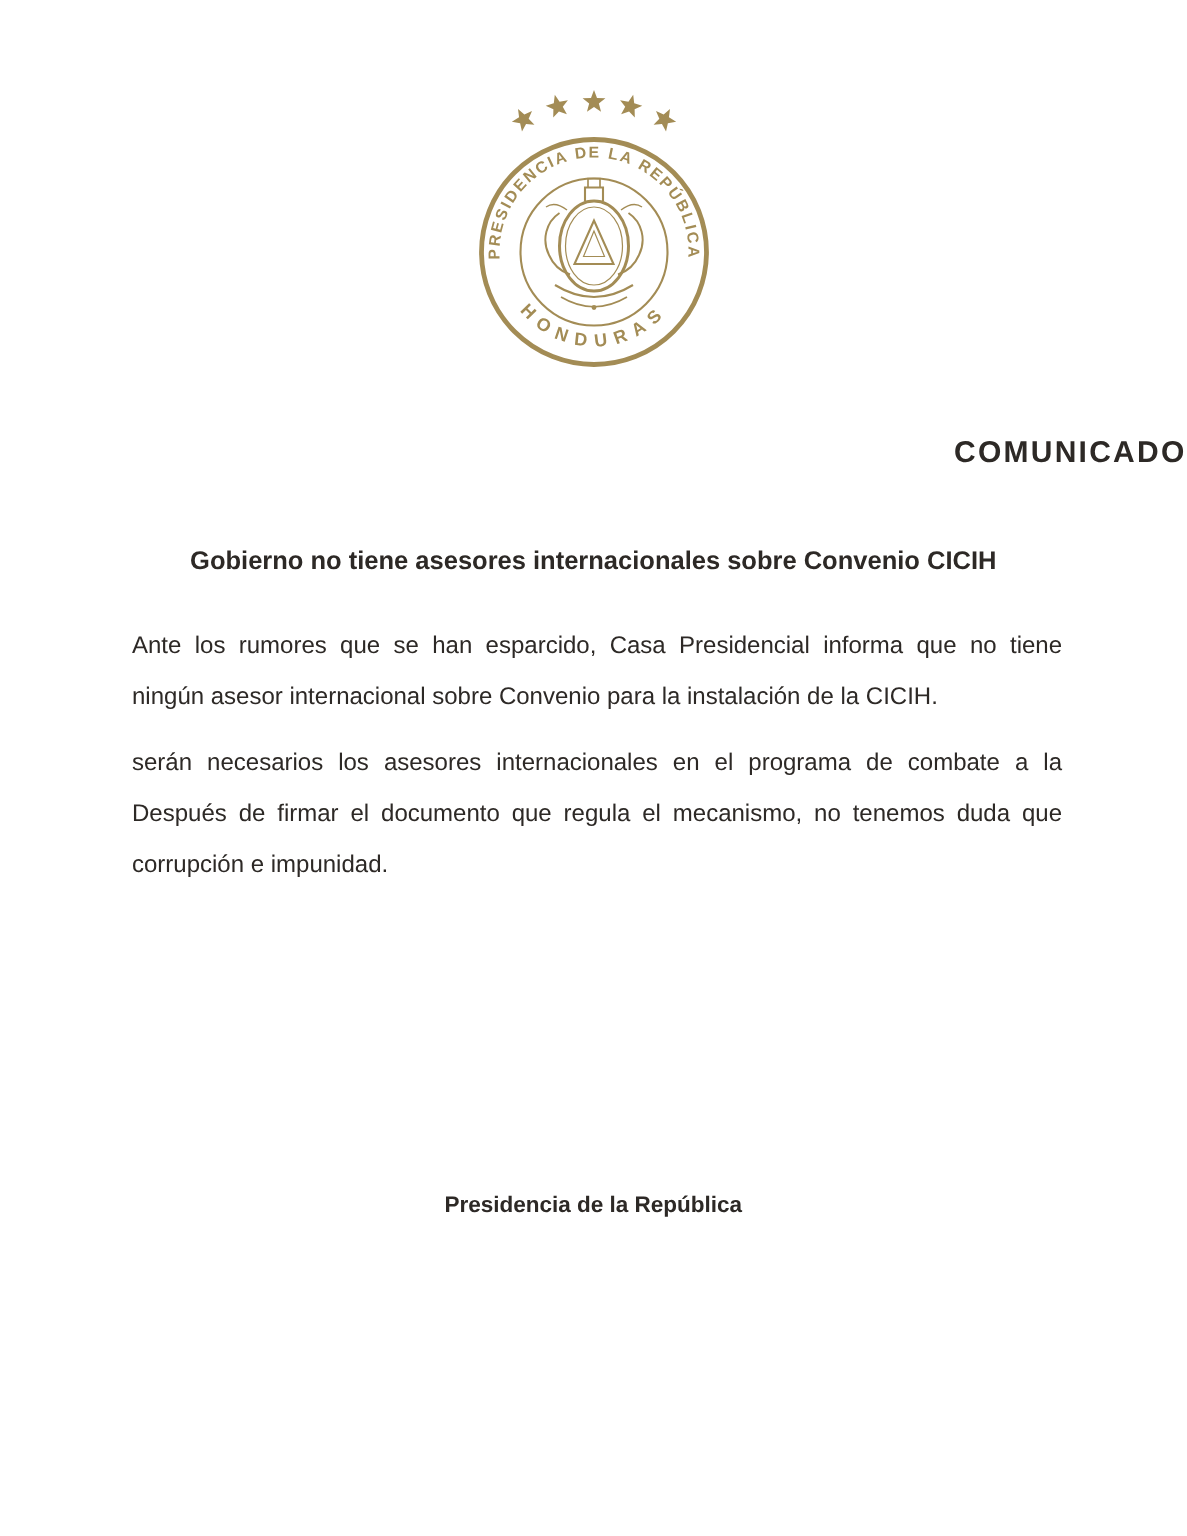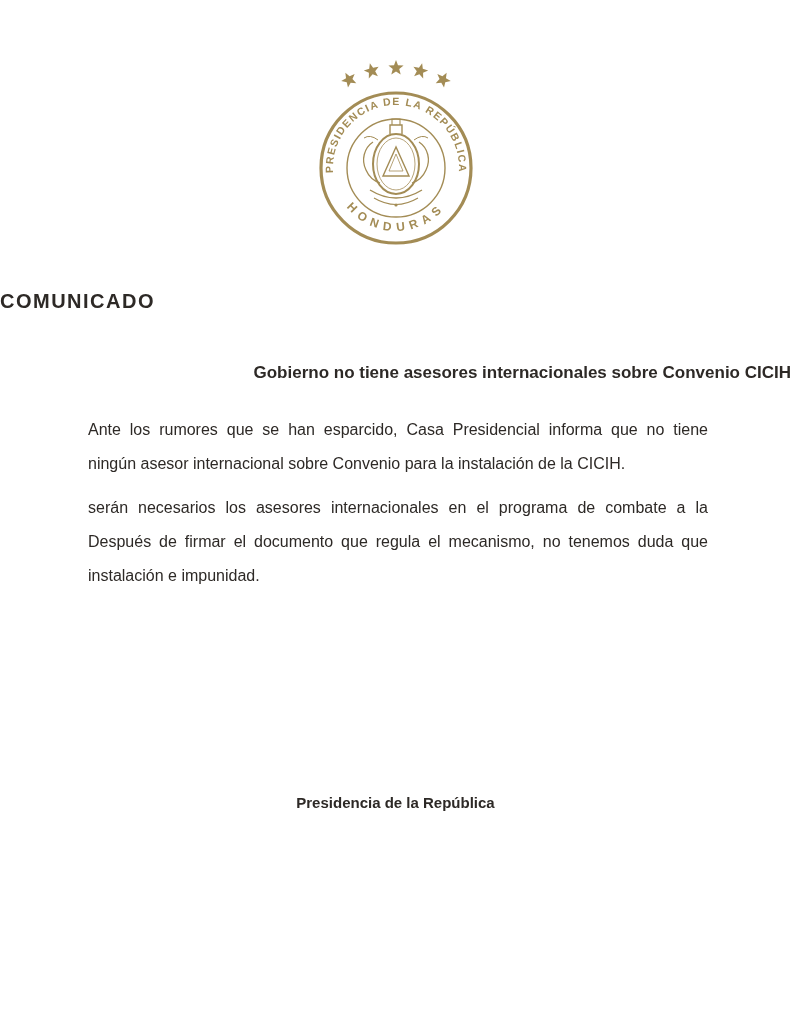--- a/index.html
+++ b/index.html
@@ -13,29 +13,29 @@
     background: #ffffff;
     font-family: "Liberation Sans", sans-serif;
     color: var(--ink);
     overflow: hidden;
   }
   .seal-wrap { padding-top: 50px; text-align: center; }
   .seal-wrap svg { display: inline-block; }
 
   .doc-title {
     margin: 36px 0 0 0;
-    text-align: left;
+    text-align: right;
     font-size: 20px;
     font-weight: bold;
     letter-spacing: 1.5px;
     color: var(--ink);
   }
   .doc-heading {
     margin: 50px 0 0 0;
-    text-align: right;
+    text-align: center;
     font-size: 17px;
     font-weight: bold;
     color: var(--ink);
   }
   .bodytext {
     margin-top: 30px;
     padding: 0 83px 0 88px;
     font-size: 16px;
     line-height: 34px;
     color: var(--ink);
@@ -109,21 +109,21 @@
   <h2 class="doc-heading">Gobierno no tiene asesores internacionales sobre Convenio CICIH</h2>
 
   <div class="bodytext">
     <p class="para">
       <span class="line fill">Ante los rumores que se han esparcido, Casa Presidencial informa que no tiene</span>
       <span class="line">ningún asesor internacional sobre Convenio para la instalación de la CICIH.</span>
     </p>
     <p class="para">
       <span class="line fill">serán necesarios los asesores internacionales en el programa de combate a la</span>
       <span class="line fill">Después de firmar el documento que regula el mecanismo, no tenemos duda que</span>
-      <span class="line">instalación e impunidad.</span>
+      <span class="line">corrupción e impunidad.</span>
     </p>
     <p class="para">
     </p>
   </div>
 
   <div class="footer">
     <div>Presidencia de la República</div>
   </div>
 
 </div>

